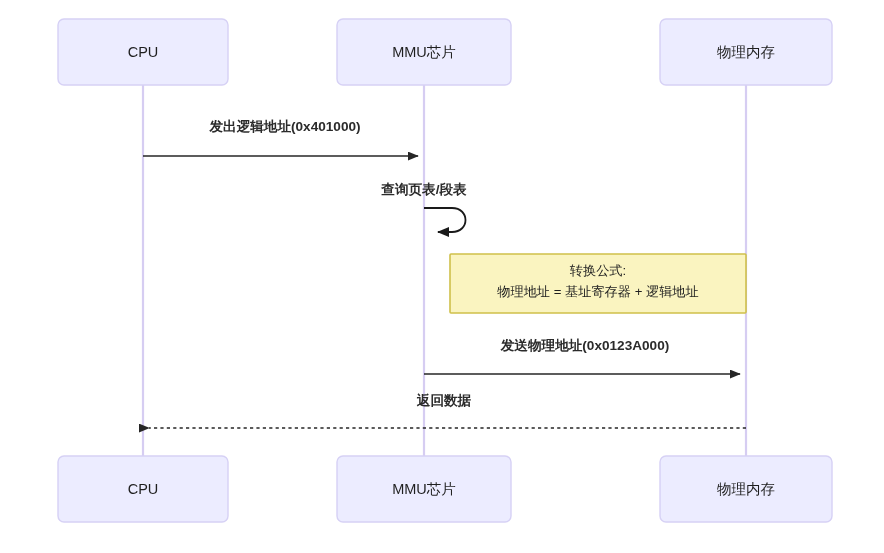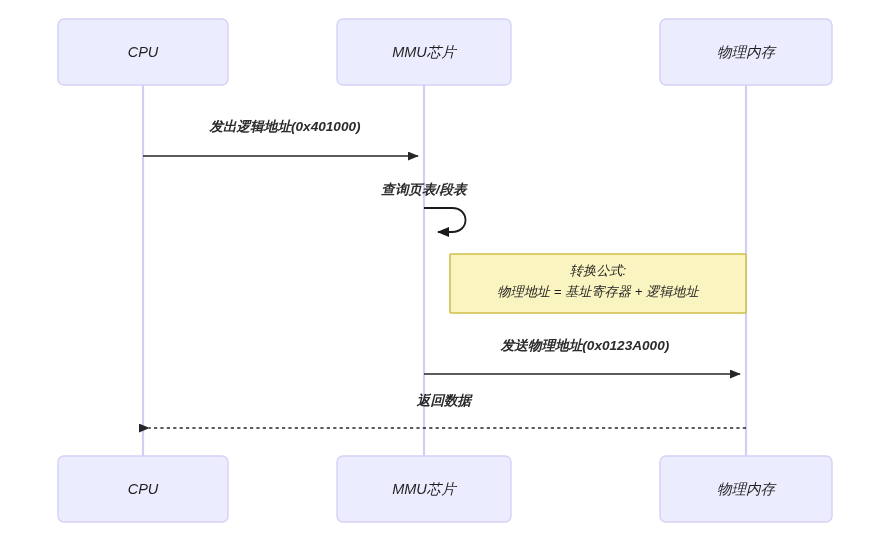--- a/index.html
+++ b/index.html
@@ -13,21 +13,20 @@
     height: 553px;
     font-family: "Liberation Sans", "DejaVu Sans", sans-serif;
     overflow: hidden;
     position: relative;
   }
   #diagram-root {
     position: relative;
     width: 884px;
     height: 553px;
     background: #ffffff;
-    font-style: italic;
   }
   svg#seq-svg {
     position: absolute;
     left: 0;
     top: 0;
     width: 884px;
     height: 553px;
     display: block;
   }
   .actor-box {

